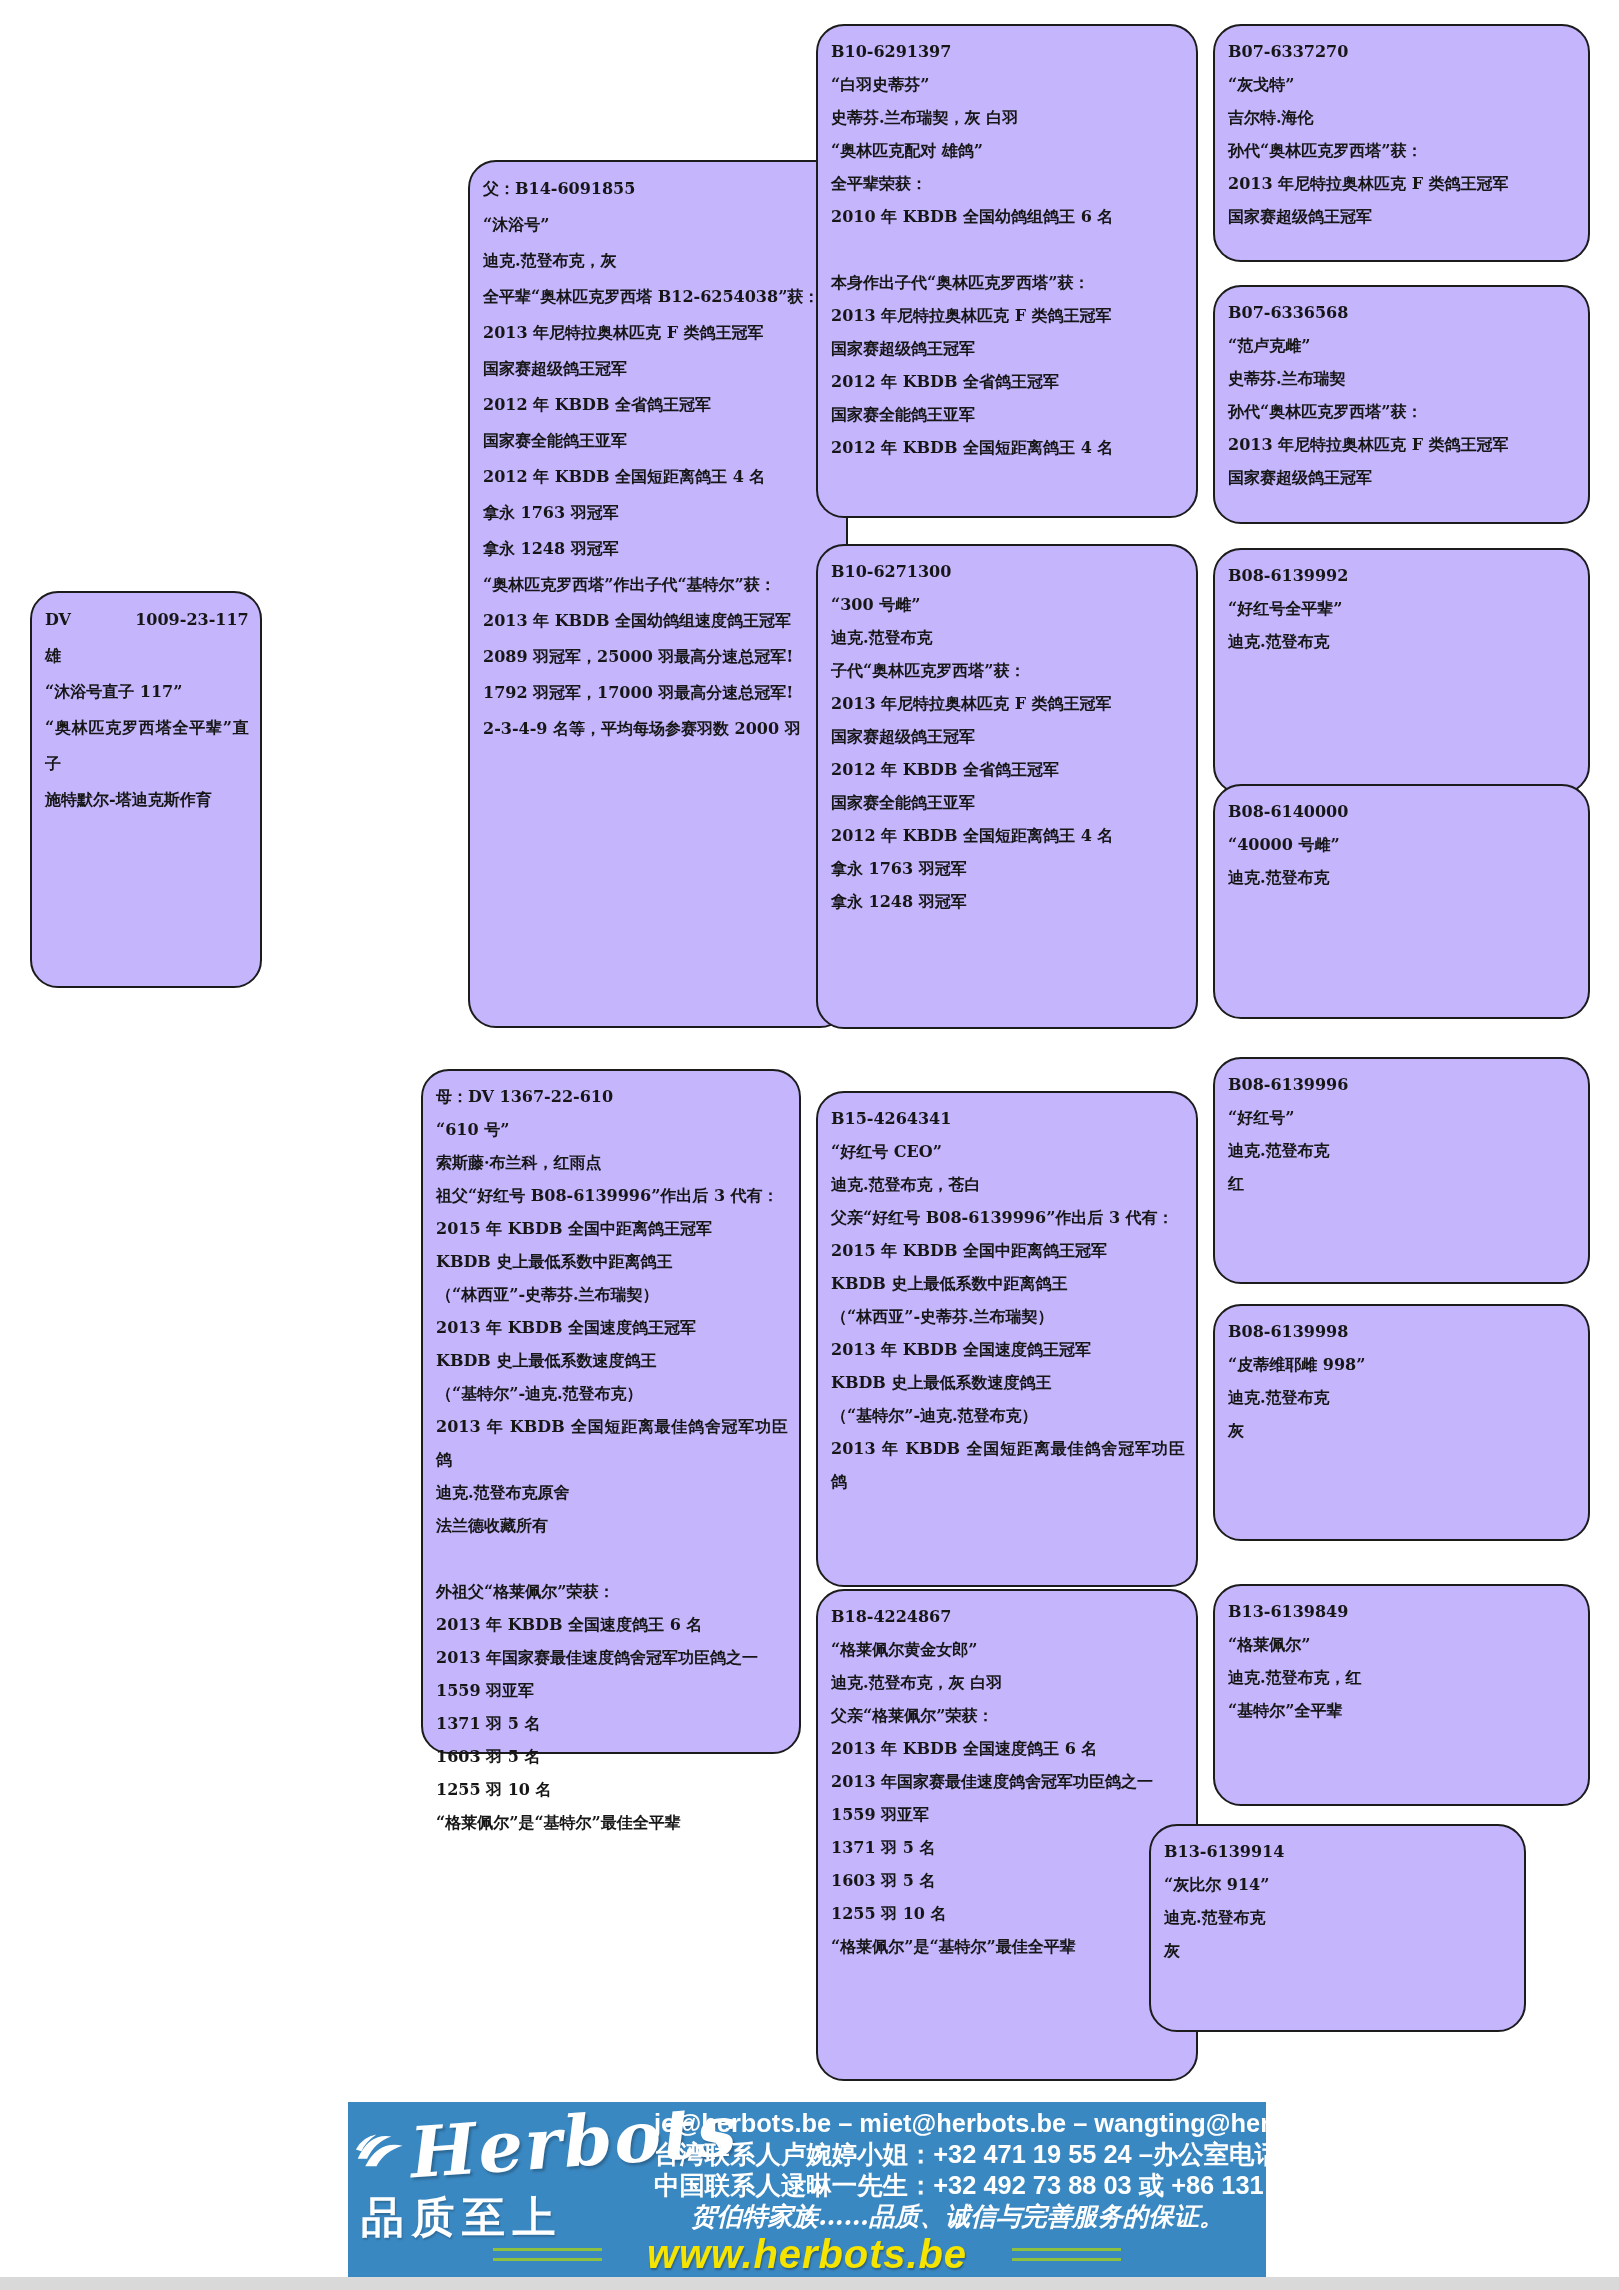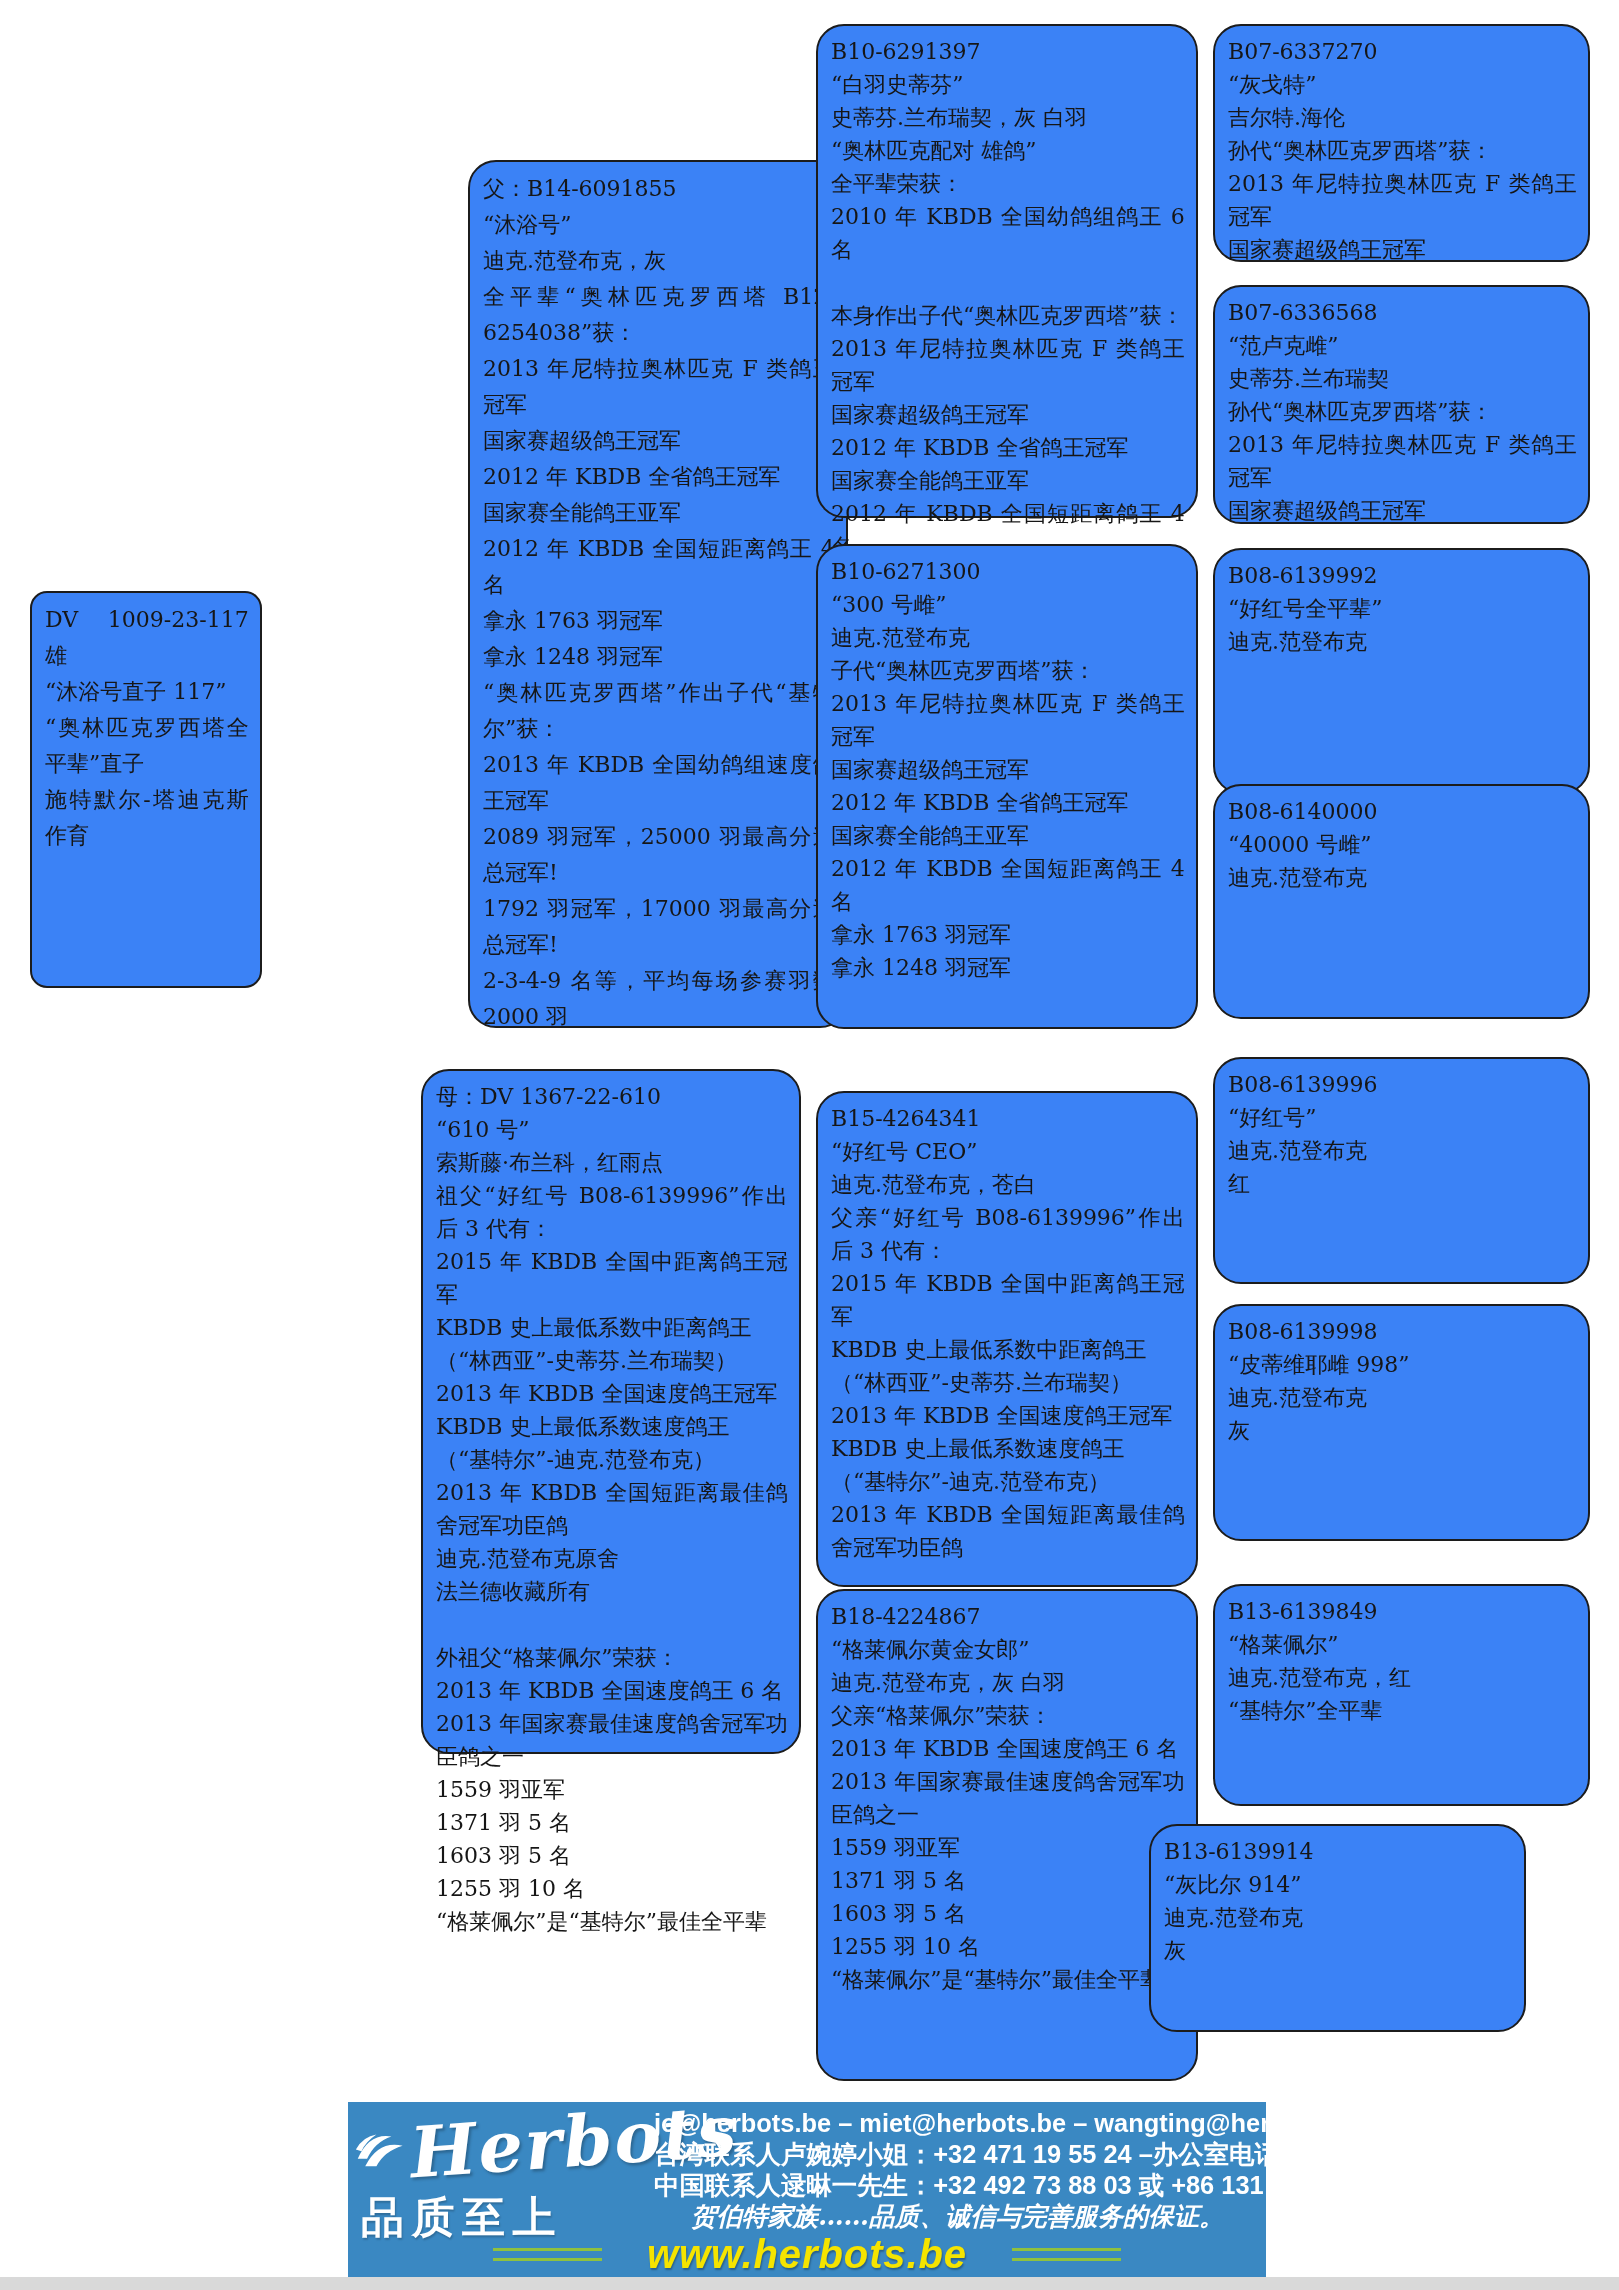--- a/index.html
+++ b/index.html
@@ -10,32 +10,33 @@
     background:#ffffff;
     font-family:"DejaVu Serif","Liberation Serif",serif;
     color:#161616;
     overflow:hidden;
   }
   .pbox{
     position:absolute;
     box-sizing:border-box;
     border:2.8px solid #1c1c1c;
     border-radius:28px;
-    background:#3b82f6;
+    background:#c4b5fd;
     padding:9.4px 11.3px 7.5px 13px;
-    font-size:22px;
+    font-size:16px;
     line-height:33px;
+    font-weight:bold;
   }
   .pbox .line{
     white-space:pre-wrap;
     text-align:justify;
     word-break:break-word;
   }
   .lh38 .line{line-height:36px;}
-  .lh38{line-height:36px;border-radius:17px;}
+  .lh38{line-height:36px;}
   
   #banner{
     position:absolute;
     left:348px; top:2102px;
     width:918px; height:175px;
     overflow:hidden;
     font-family:"Liberation Sans","DejaVu Sans",sans-serif;
   }
   #banner .logo-script{
     position:absolute; left:62px; top:-1.9px;

